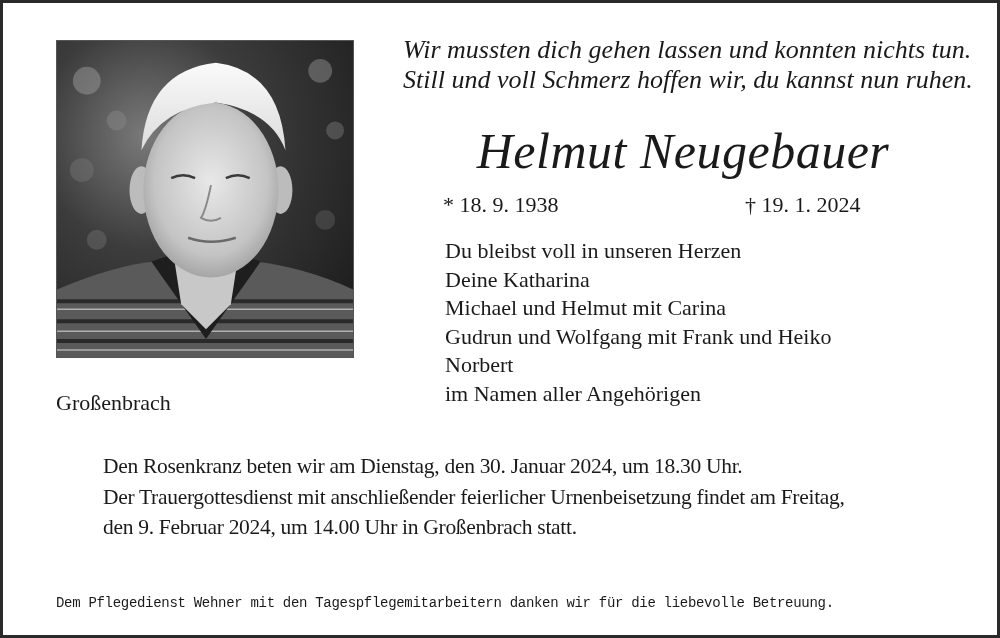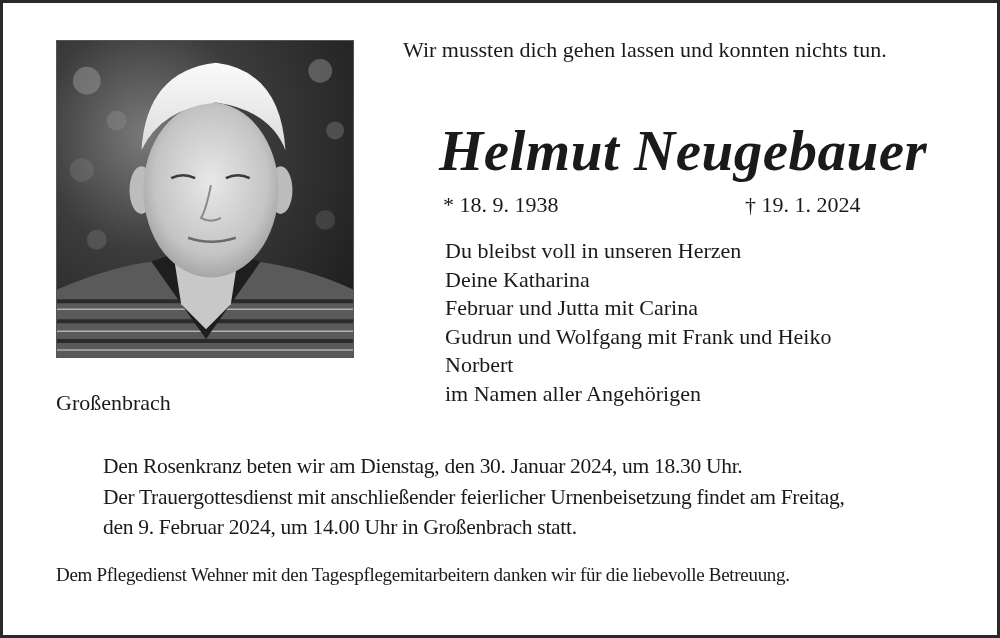--- a/index.html
+++ b/index.html
@@ -23,28 +23,29 @@
                 #2a2a2a;
   }
   .photo svg { display: block; width: 100%; height: 100%; }
   .place {
     position: absolute; left: 53px; top: 386px;
     font-size: 22px; line-height: 28px;
   }
   .motto {
     position: absolute; left: 400px; top: 32px; width: 560px;
     text-align: left;
-    font-size: 22px; line-height: 30px;
+    font-style: italic;
+    font-size: 26px; line-height: 30px;
   }
   .motto div { white-space: nowrap; }
   .name {
     position: absolute; left: 400px; top: 116px; width: 560px;
     text-align: center;
-    font-style: italic; font-weight: bold;
-    font-size: 57px; line-height: 64px;
+    font-style: italic; font-weight: normal;
+    font-size: 50px; line-height: 64px;
     letter-spacing: 0.5px;
   }
   .dates {
     position: absolute; top: 188px;
     font-size: 22px; line-height: 28px;
     white-space: nowrap;
   }
   .date-born { left: 440px; }
   .date-died { left: 742px; }
   .family {
@@ -59,24 +60,25 @@
     margin-left: 47px;
   }
   .service div { white-space: nowrap; }
   .thanks {
     position: absolute; left: 53px; top: 544px;
     font-size: 21.5px; line-height: 30px;
     letter-spacing: -0.3px;
     white-space: nowrap;
   }
   .extra-thanks {
-    position: absolute; left: 53px; top: 558px;
-    font-size: 19px; line-height: 28px;
+    position: absolute; left: 53px; top: 586px;
+    font-size: 14px; line-height: 28px;
     letter-spacing: -0.3px;
     white-space: nowrap;
+    font-family: Liberation Mono, monospace;
   }
 </style>
 </head>
 <body>
 
 <div class="page">
 
   <div class="photo">
     <svg viewBox="0 0 298 318" preserveAspectRatio="none">
       <defs>
@@ -134,31 +136,32 @@
       <path d="M155 145 Q150 170 145 178 Q155 184 165 178" stroke="#8a8a8a" stroke-width="2" fill="none"></path>
 
       <path d="M132 198 Q155 206 180 198" stroke="#6a6a6a" stroke-width="2.5" fill="none"></path>
     </svg>
   </div>
 
   <div class="place">Großenbrach</div>
 
   <div class="motto">
     <div>Wir mussten dich gehen lassen und konnten nichts tun.</div>
+    <div>Still und voll Schmerz hoffen wir, du kannst nun ruhen.</div>
   </div>
 
   <div class="name">Helmut Neugebauer</div>
 
   <div class="dates date-born">* 18. 9. 1938</div>
   <div class="dates date-died">† 19. 1. 2024</div>
 
   <div class="family">
     <div>Du bleibst voll in unseren Herzen</div>
     <div>Deine Katharina</div>
-    <div>Februar und Jutta mit Carina</div>
+    <div>Michael und Helmut mit Carina</div>
     <div>Gudrun und Wolfgang mit Frank und Heiko</div>
     <div>Norbert</div>
     <div>im Namen aller Angehörigen</div>
   </div>
 
   <div class="service">
     <div>Den Rosenkranz beten wir am Dienstag, den 30. Januar 2024, um 18.30 Uhr.</div>
     <div>Der Trauergottesdienst mit anschließender feierlicher Urnenbeisetzung findet am Freitag,</div>
     <div>den 9. Februar 2024, um 14.00 Uhr in Großenbrach statt.</div>
   </div>

